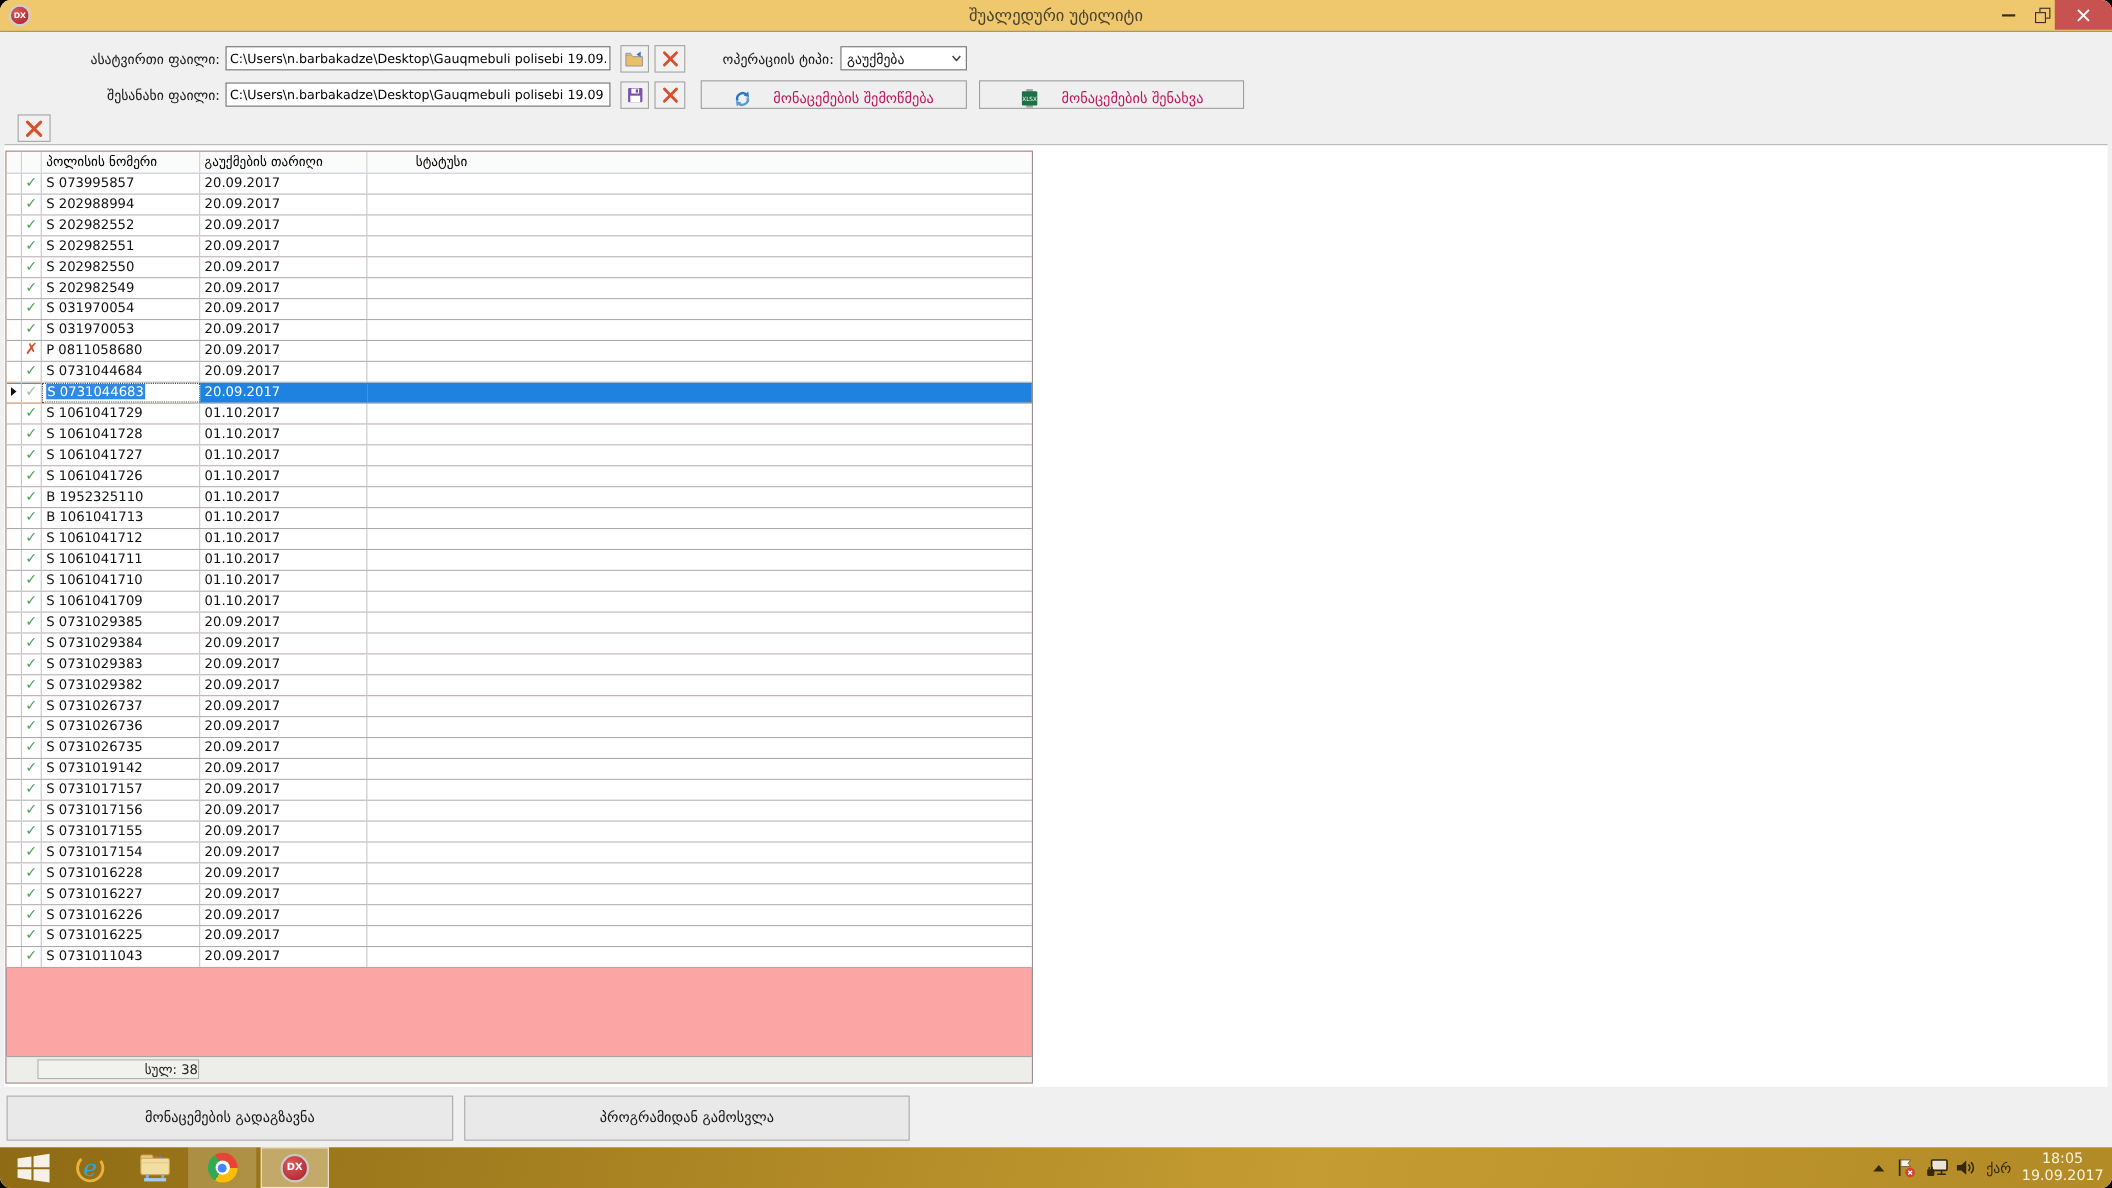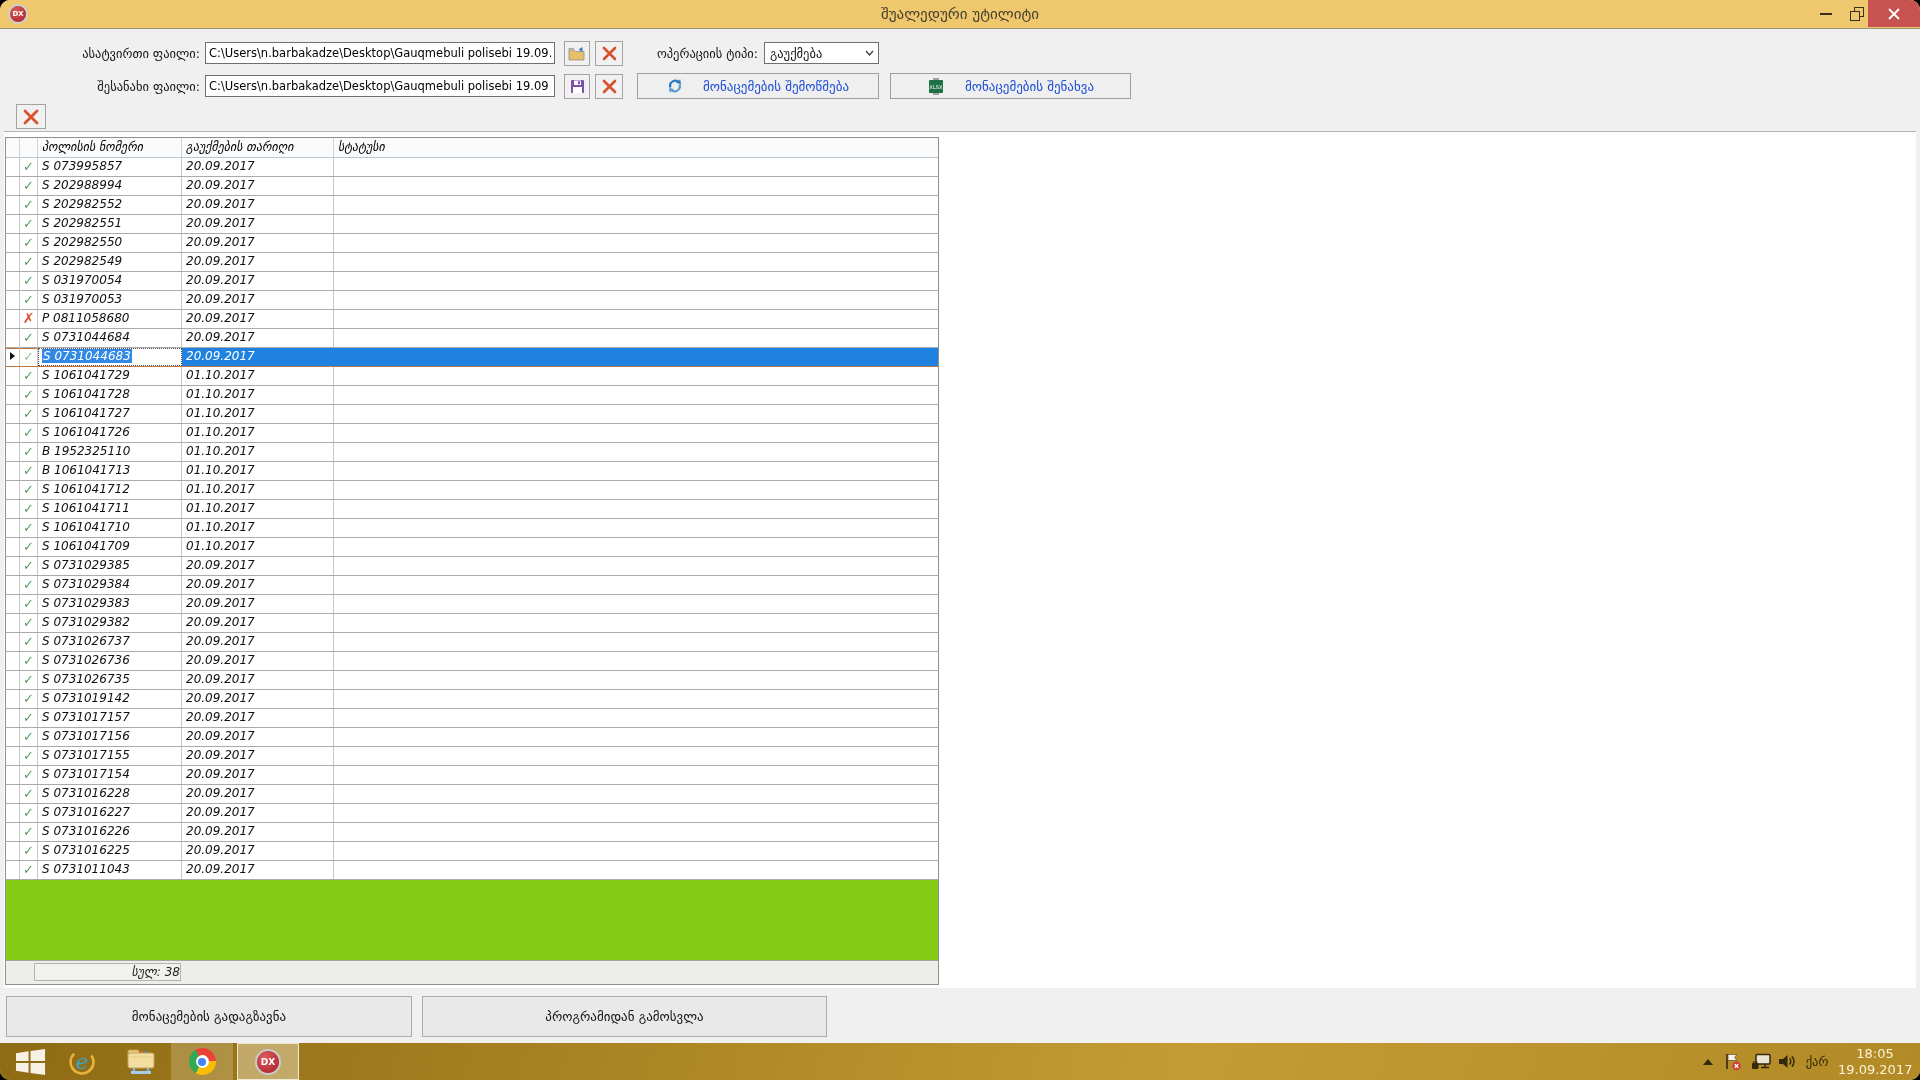--- a/index.html
+++ b/index.html
@@ -27,33 +27,33 @@
   .tfield{position:absolute;left:205px;width:350px;height:22px;box-sizing:border-box;
           border:1px solid #6E6E6E;background:#fff;color:#000;font-size:11.5px;padding:0 3px;
           font-family:"DejaVu Sans","Liberation Sans",sans-serif;}
   .tool-btn{position:absolute;width:28px;height:25px;box-sizing:border-box;background:#F1F1F1;
             border:1px solid #A3A3A3;display:flex;align-items:center;justify-content:center;}
   .dropdown{position:absolute;left:764px;top:42px;width:115px;height:22px;box-sizing:border-box;
             background:#fff;border:1px solid #707070;display:flex;align-items:center;}
   .dropdown .val{flex:1;padding-left:5px;font-size:12.5px;color:#111;}
   .dropdown .dd-arrow{width:18px;display:flex;align-items:center;justify-content:center;}
   .cmd-btn{position:absolute;height:26px;box-sizing:border-box;background:#EFEFEF;border:1px solid #9E9E9E;
-           display:flex;align-items:center;justify-content:center;gap:20px;font-size:13px;color:#1d4ed8;}
+           display:flex;align-items:flex-end;justify-content:center;gap:20px;font-size:13px;color:#be185d;}
 
   
   .main-panel{position:absolute;left:4px;top:131px;width:1912px;height:856px;background:#fff;
               border-top:1px solid #B5B5B5;}
 
   
-  .grid{position:absolute;left:5px;top:137px;width:934px;height:848px;background:#84cc16;
-        border:1px solid #8f8f8f;box-sizing:border-box;font-size:12px;color:#101010;font-style:italic;}
+  .grid{position:absolute;left:5px;top:137px;width:934px;height:848px;background:#fca5a5;
+        border:1px solid #8f8f8f;box-sizing:border-box;font-size:12px;color:#101010;}
   .ghead{position:absolute;left:0;top:0;right:0;height:20px;background:#FBFBFB;
          border-bottom:1px solid #B9C7D4;display:flex;box-sizing:border-box;}
   .gh{box-sizing:border-box;border-right:1px solid #D2D2D2;padding:2px 0 0 4px;white-space:nowrap;overflow:hidden;color:#000;}
-  .gh.ind{width:14px;} .gh.chk{width:18px;} .gh.pol{width:144px;} .gh.date{width:152px;} .gh.status{flex:1;border-right:none;}
+  .gh.ind{width:14px;} .gh.chk{width:18px;} .gh.pol{width:144px;} .gh.date{width:152px;} .gh.status{flex:1;border-right:none;margin-left:40px;}
   .gbody{position:absolute;left:0;top:20px;right:0;}
   .trow{display:flex;height:19px;box-sizing:border-box;border-bottom:1px solid #ABABAB;background:#fff;}
   .cell{box-sizing:border-box;border-right:1px solid #C6C6C6;height:18px;line-height:17px;
         overflow:hidden;white-space:nowrap;}
   .cell.ind{width:14px;} .cell.chk{width:18px;text-align:center;}
   .cell.pol{width:144px;padding-left:4px;} .cell.date{width:152px;padding-left:4px;}
   .cell.status{flex:1;border-right:none;}
   .cell.chk.ok::before{content:"✓";color:#53A05E;font-weight:bold;font-size:13px;}
   .cell.chk.fail::before{content:"✗";color:#D94F2B;font-weight:bold;font-size:14px;}
   .trow.sel{box-shadow:inset 0 1px 0 #C4753C;border-bottom-color:#C4753C;}

